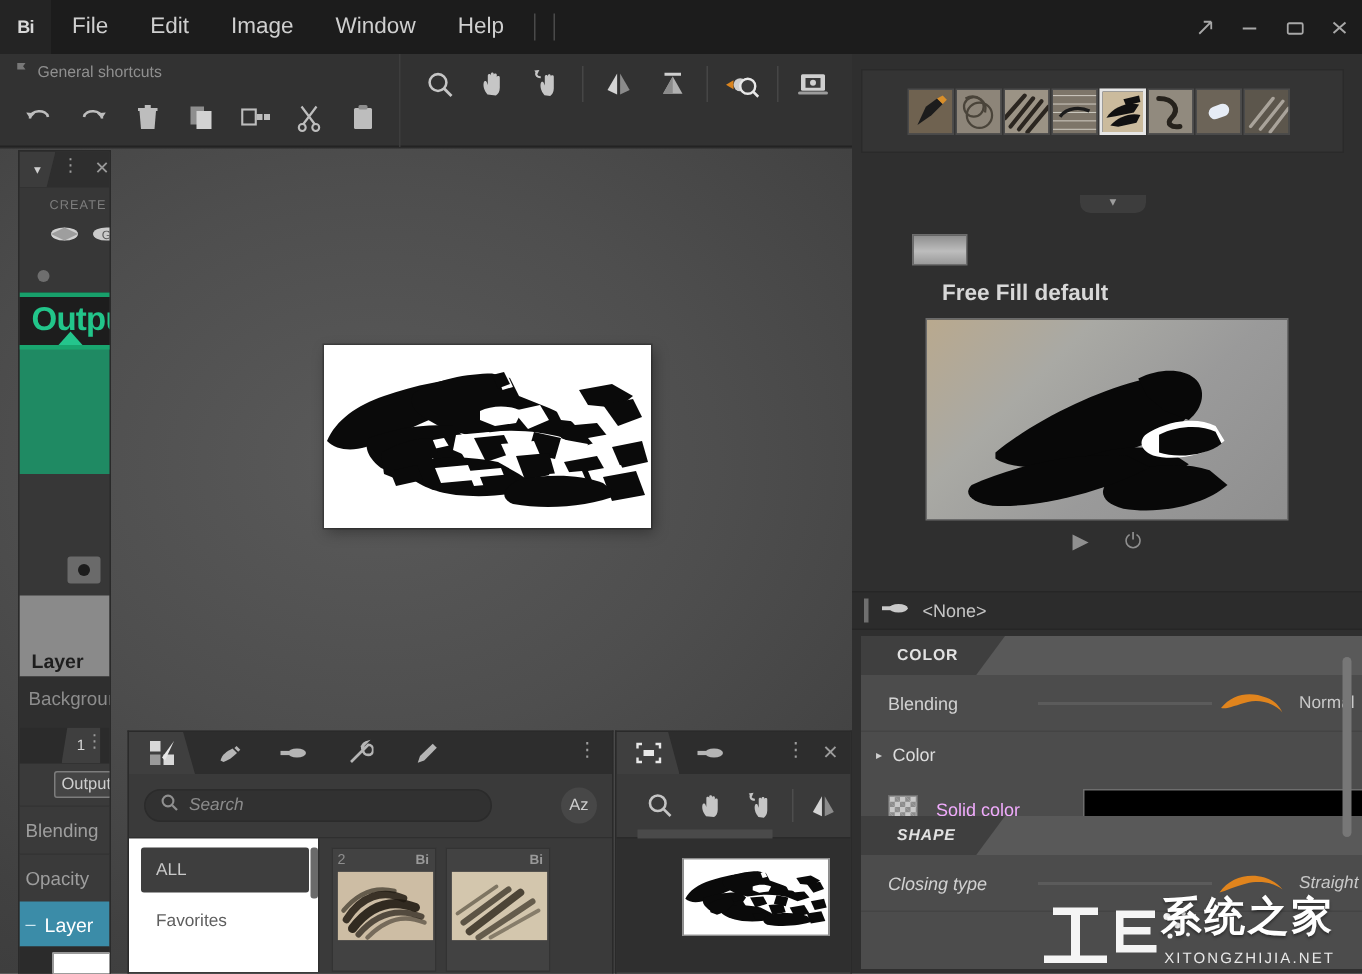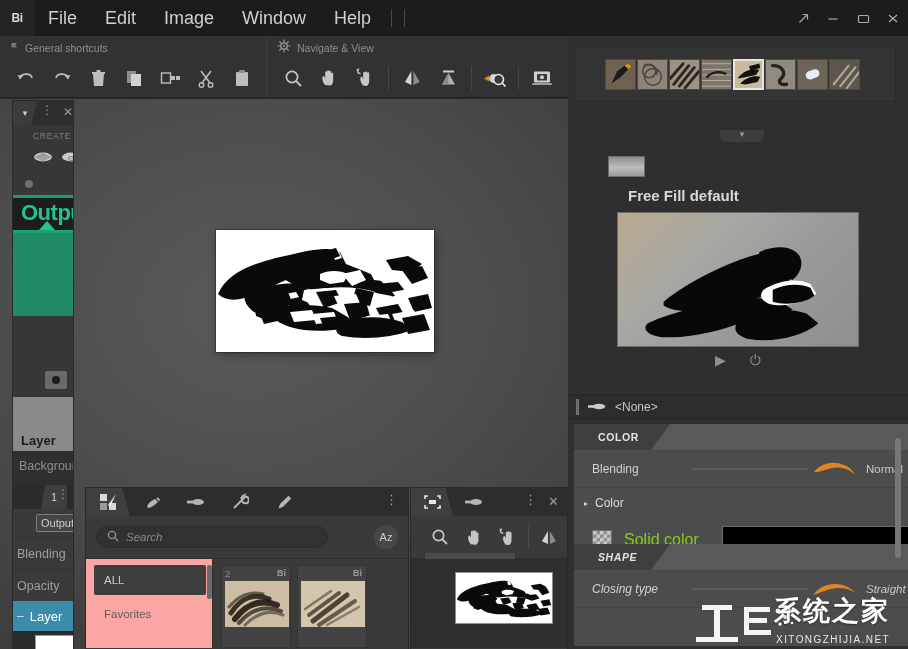--- a/index.html
+++ b/index.html
@@ -20,21 +20,21 @@
     background: #1c1c1c;
     display: flex; align-items: center;
   }
   .logo {
     width: 34px; height: 36px; display: flex; align-items: center; justify-content: center;
     color: #d8d8d8; font-size: 12px; font-weight: bold; letter-spacing: -0.5px;
     background: #242424;
   }
   .menu-item {
     padding: 0 14px; height: 36px; line-height: 36px;
-    color: #cfcfcf; font-size: 18px; cursor: default;
+    color: #cfcfcf; font-size: 15px; cursor: default;
   }
   .tb-sep { width: 1px; height: 18px; background: #4a4a4a; margin: 0 6px; }
   .doc-title { color: #cacaca; font-size: 12.5px; padding: 0 10px; white-space: nowrap; }
   .win-ctrls { position: absolute; right: 0; top: 0; height: 36px; display: flex; align-items: center; }
   .win-btn {
     width: 30px; height: 36px; display: flex; align-items: center; justify-content: center;
     color: #a8a8a8; font-size: 13px;
   }
 
   
@@ -168,21 +168,21 @@
     display: flex; align-items: center; gap: 7px; padding: 0 10px;
     border: 1px solid #2b2b2b; max-width: 232px;
   }
   .bp-search .ph { color: #8b8b8b; font-size: 11.5px; font-style: italic; }
   .bp-az {
     width: 24px; height: 24px; border-radius: 50%; background: #474747;
     display: flex; align-items: center; justify-content: center;
     color: #cdcdcd; font-size: 11px; margin-left: auto;
   }
   .bp-body { display: flex; height: 90px; border-top: 1px solid #2f2f2f; }
-  .bp-cats { width: 126px; background: #fca5a5; padding: 6px 6px 0 8px; position: relative; }
+  .bp-cats { width: 126px; background: #ffffff; padding: 6px 6px 0 8px; position: relative; }
   .bp-cat {
     height: 30px; display: flex; align-items: center; padding-left: 10px;
     color: #c9c9c9; font-size: 11.5px; background: #3e3e3e; border-radius: 2px;
   }
   .bp-cat.dim { background: transparent; color: #5e5e5e; margin-top: 4px; }
   .bp-catscroll { position: absolute; right: 0; top: 6px; width: 5px; height: 34px; background: #6a6a6a; border-radius: 2px; }
   .bp-grid { flex: 1; display: flex; gap: 6px; padding: 6px 6px 0 8px; background: #3a3a3a; border-left: 1px solid #2f2f2f; }
   .bp-card { width: 70px; background: #424242; border: 1px solid #333; position: relative; }
   .bp-card .badge-l { position: absolute; left: 3px; top: 2px; color: #8e8e8e; font-size: 9.5px; }
   .bp-card .badge-r { position: absolute; right: 4px; top: 2px; color: #9a9a9a; font-size: 9px; font-weight: bold; }
@@ -273,21 +273,21 @@
   .subrow .t { color: #dcdcdc; font-size: 12px; }
   .colorrow { height: 44px; display: flex; align-items: center; padding-left: 18px; gap: 12px; }
   .checker {
     width: 20px; height: 20px;
     background-image:
       linear-gradient(45deg, #8c8c8c 25%, transparent 25%, transparent 75%, #8c8c8c 75%),
       linear-gradient(45deg, #8c8c8c 25%, transparent 25%, transparent 75%, #8c8c8c 75%);
     background-size: 7px 7px; background-position: 0 0, 3.5px 3.5px;
     background-color: #c8c8c8; border: 1px solid #6f6f6f;
   }
-  .colorrow .t { color: #84cc16; font-size: 16px; width: 86px; }
+  .colorrow .t { color: #f0abfc; font-size: 12px; width: 86px; }
   .swatch-black { flex: 1; height: 28px; background: #000; border: 1px solid #6d6d6d; margin-right: 18px; }
   .rp-scroll { position: absolute; right: 7px; top: 402px; width: 6px; height: 120px; background: #777; border-radius: 3px; }
 
   
   .wm { position: absolute; right: 8px; bottom: 2px; width: 208px; height: 60px; pointer-events: none; }
   .wm svg { display: block; }
   .wm .cn { position: absolute; right: 10px; bottom: 18px; color: #fff; font-size: 27px; font-weight: bold; letter-spacing: 2px; text-shadow: 0 1px 2px rgba(0,0,0,.4); }
   .wm .url { position: absolute; right: 10px; bottom: 2px; color: #e8e8e8; font-size: 10px; letter-spacing: 1.4px; }
 </style>
 </head>
@@ -382,32 +382,20 @@
         <div class="tool">
           <svg width="16" height="19" viewBox="0 0 16 19">
               <rect x="2" y="3" width="12" height="14" fill="#bdbdbd" rx="1"></rect>
               <rect x="5" y="1" width="6" height="3" fill="#8e8e8e" rx="1"></rect>
             </svg>
         </div>
       </div>
     </div>
 
     <div class="rib-group g2">
-      <div class="rib-head">
-        <span>
-          <svg width="14" height="14" viewBox="0 0 14 14">
-              <circle cx="7" cy="7" r="3.2" stroke="#9a9a9a" stroke-width="1.3" fill="none"></circle>
-              <circle cx="7" cy="7" r="1" fill="#9a9a9a"></circle>
-              <g stroke="#9a9a9a" stroke-width="1.2">
-                <path d="M7 0.5 V3.4 M7 10.6 V13.5 M0.5 7 H3.4 M10.6 7 H13.5 M2.3 2.3 L4.4 4.4 M9.6 9.6 L11.7 11.7 M11.7 2.3 L9.6 4.4 M4.4 9.6 L2.3 11.7"></path>
-              </g>
-            </svg>
-        </span>
-        <span class="rib-head-label">Navigate &amp; View</span>
-      </div>
       <div class="rib-icons">
         <div class="tool">
           <svg width="19" height="19" viewBox="0 0 19 19">
               <circle cx="8" cy="8" r="5.6" stroke="#c6c6c6" stroke-width="1.7" fill="none"></circle>
               <path d="M12.2 12.2 L17 17" stroke="#c6c6c6" stroke-width="1.9"></path>
             </svg>
         </div>
         <div class="tool">
           <svg width="20" height="20" viewBox="0 0 20 20">
               <path d="M6 17 C3.5 14, 3 11, 3.5 9 C4 7.6, 5.2 7.7, 5.6 9 L6.2 10.6 V4.3 C6.2 2.9, 8.2 2.9, 8.2 4.3 V9.4 V3.3 C8.2 1.9, 10.2 1.9, 10.2 3.3 V9.4 V4 C10.2 2.7, 12.2 2.7, 12.2 4 V9.6 V5.6 C12.2 4.3, 14.2 4.3, 14.2 5.6 V12.5 C14.2 15, 13 17, 11.6 17.6 Z" fill="#c6c6c6"></path>

